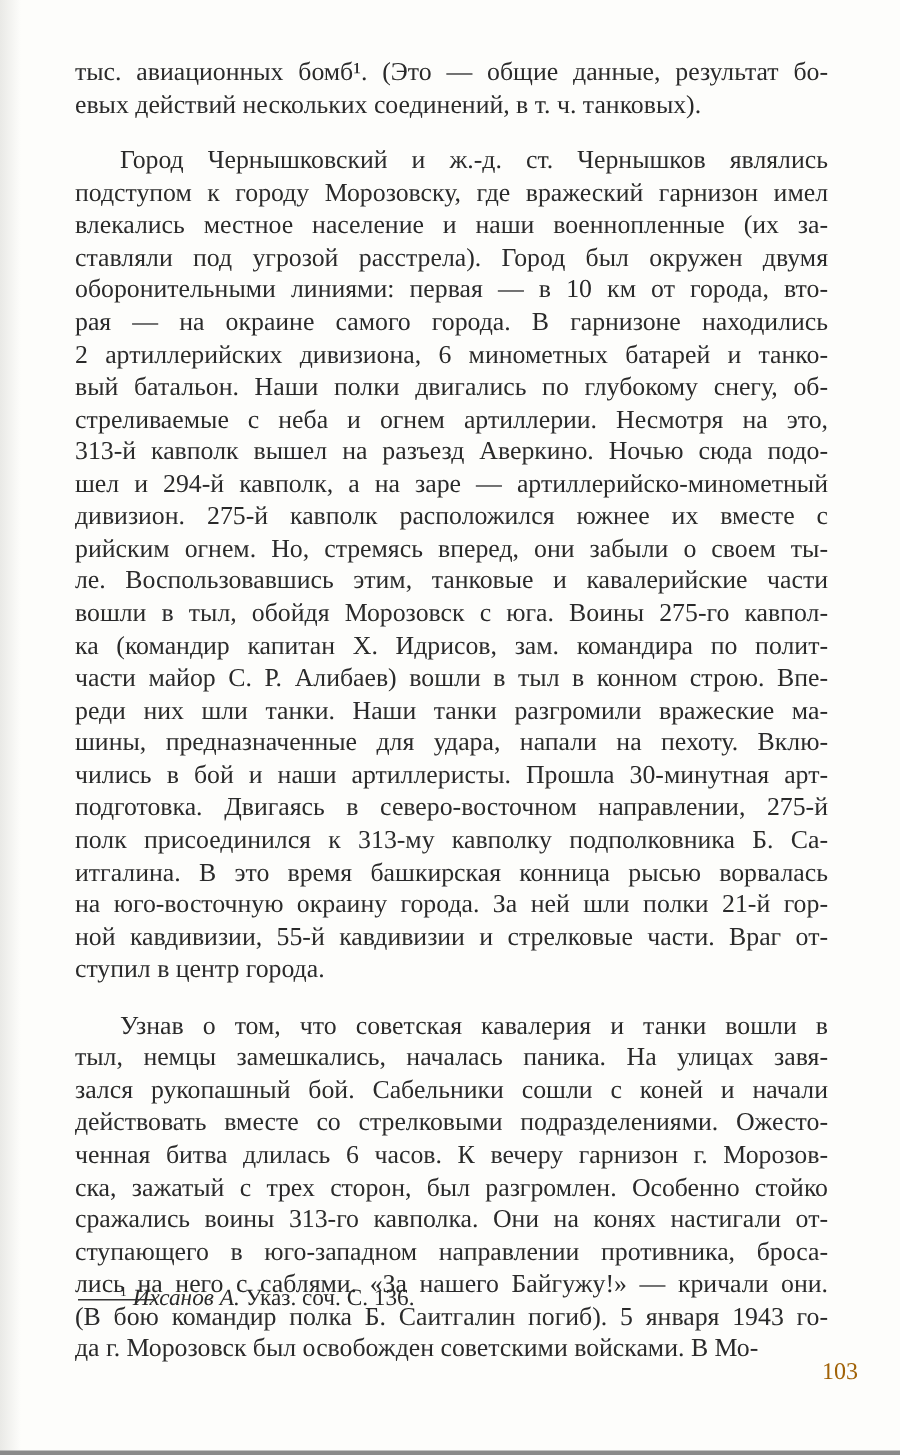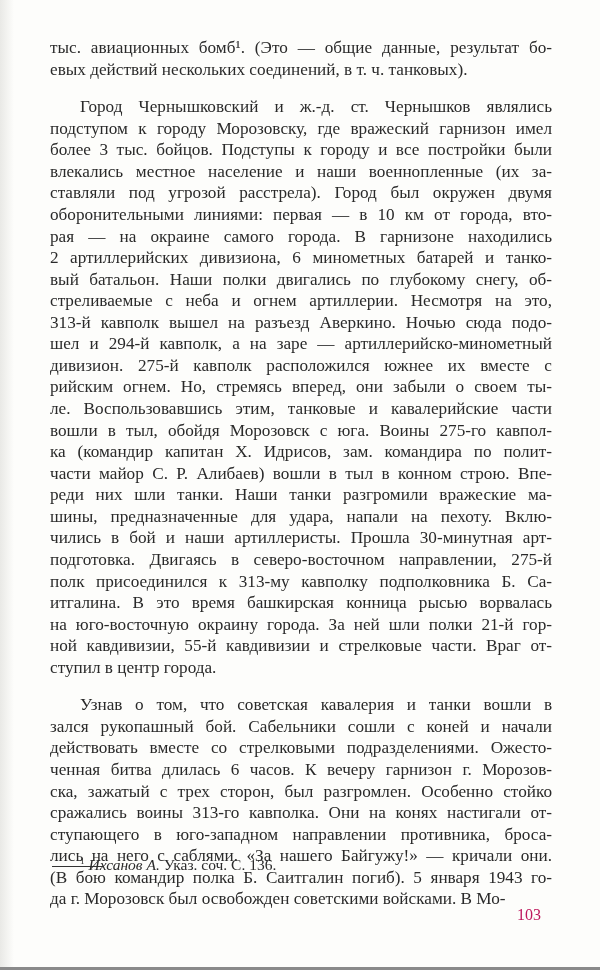--- a/index.html
+++ b/index.html
@@ -34,38 +34,37 @@
     position: absolute; left: 52px; top: 866px; width: 52px; height: 1px;
     background: #333;
   }
   .footnote {
     position: absolute; left: 80px; top: 856px;
     font-size: 15.5px; color: #2a2a2a;
   }
   .footnote .author { font-style: italic; }
   .footnote sup { font-size: 9px; vertical-align: 6px; margin-right: 4px; }
   .page-number {
-    position: absolute; left: 517px; top: 906px;
-    font-size: 16px; color: #be185d;
+    position: absolute; left: 548px; top: 906px;
+    font-size: 16px; color: #a16207;
   }
 </style>
 </head>
 <body>
 
 <div class="page-shade"></div>
 
 <div class="text-block" id="text-block">
     <div>
       <span class="line">тыс. авиационных бомб¹. (Это — общие данные, результат бо-</span>
       <span class="line last">евых действий нескольких соединений, в т. ч. танковых).</span>
     </div>
     <div>
       <span class="line indent">Город Чернышковский и ж.-д. ст. Чернышков являлись</span>
       <span class="line">подступом к городу Морозовску, где вражеский гарнизон имел</span>
-      <span class="line">более 3 тыс. бойцов. Подступы к городу и все постройки были</span>
       <span class="line">влекались местное население и наши военнопленные (их за-</span>
       <span class="line">ставляли под угрозой расстрела). Город был окружен двумя</span>
       <span class="line">оборонительными линиями: первая — в 10 км от города, вто-</span>
       <span class="line">рая — на окраине самого города. В гарнизоне находились</span>
       <span class="line">2 артиллерийских дивизиона, 6 минометных батарей и танко-</span>
       <span class="line">вый батальон. Наши полки двигались по глубокому снегу, об-</span>
       <span class="line">стреливаемые с неба и огнем артиллерии. Несмотря на это,</span>
       <span class="line">313-й кавполк вышел на разъезд Аверкино. Ночью сюда подо-</span>
       <span class="line">шел и 294-й кавполк, а на заре — артиллерийско-минометный</span>
       <span class="line">дивизион. 275-й кавполк расположился южнее их вместе с</span>
@@ -81,20 +80,21 @@
       <span class="line">чились в бой и наши артиллеристы. Прошла 30-минутная арт-</span>
       <span class="line">подготовка. Двигаясь в северо-восточном направлении, 275-й</span>
       <span class="line">полк присоединился к 313-му кавполку подполковника Б. Са-</span>
       <span class="line">итгалина. В это время башкирская конница рысью ворвалась</span>
       <span class="line">на юго-восточную окраину города. За ней шли полки 21-й гор-</span>
       <span class="line">ной кавдивизии, 55-й кавдивизии и стрелковые части. Враг от-</span>
       <span class="line last">ступил в центр города.</span>
     </div>
     <div>
       <span class="line indent">Узнав о том, что советская кавалерия и танки вошли в</span>
+      <span class="line">тыл, немцы замешкались, началась паника. На улицах завя-</span>
       <span class="line">зался рукопашный бой. Сабельники сошли с коней и начали</span>
       <span class="line">действовать вместе со стрелковыми подразделениями. Ожесто-</span>
       <span class="line">ченная битва длилась 6 часов. К вечеру гарнизон г. Морозов-</span>
       <span class="line">ска, зажатый с трех сторон, был разгромлен. Особенно стойко</span>
       <span class="line">сражались воины 313-го кавполка. Они на конях настигали от-</span>
       <span class="line">ступающего в юго-западном направлении противника, броса-</span>
       <span class="line">лись на него с саблями. «За нашего Байгужу!» — кричали они.</span>
       <span class="line">(В бою командир полка Б. Саитгалин погиб). 5 января 1943 го-</span>
       <span class="line last">да г. Морозовск был освобожден советскими войсками. В Мо-</span>
     </div>

